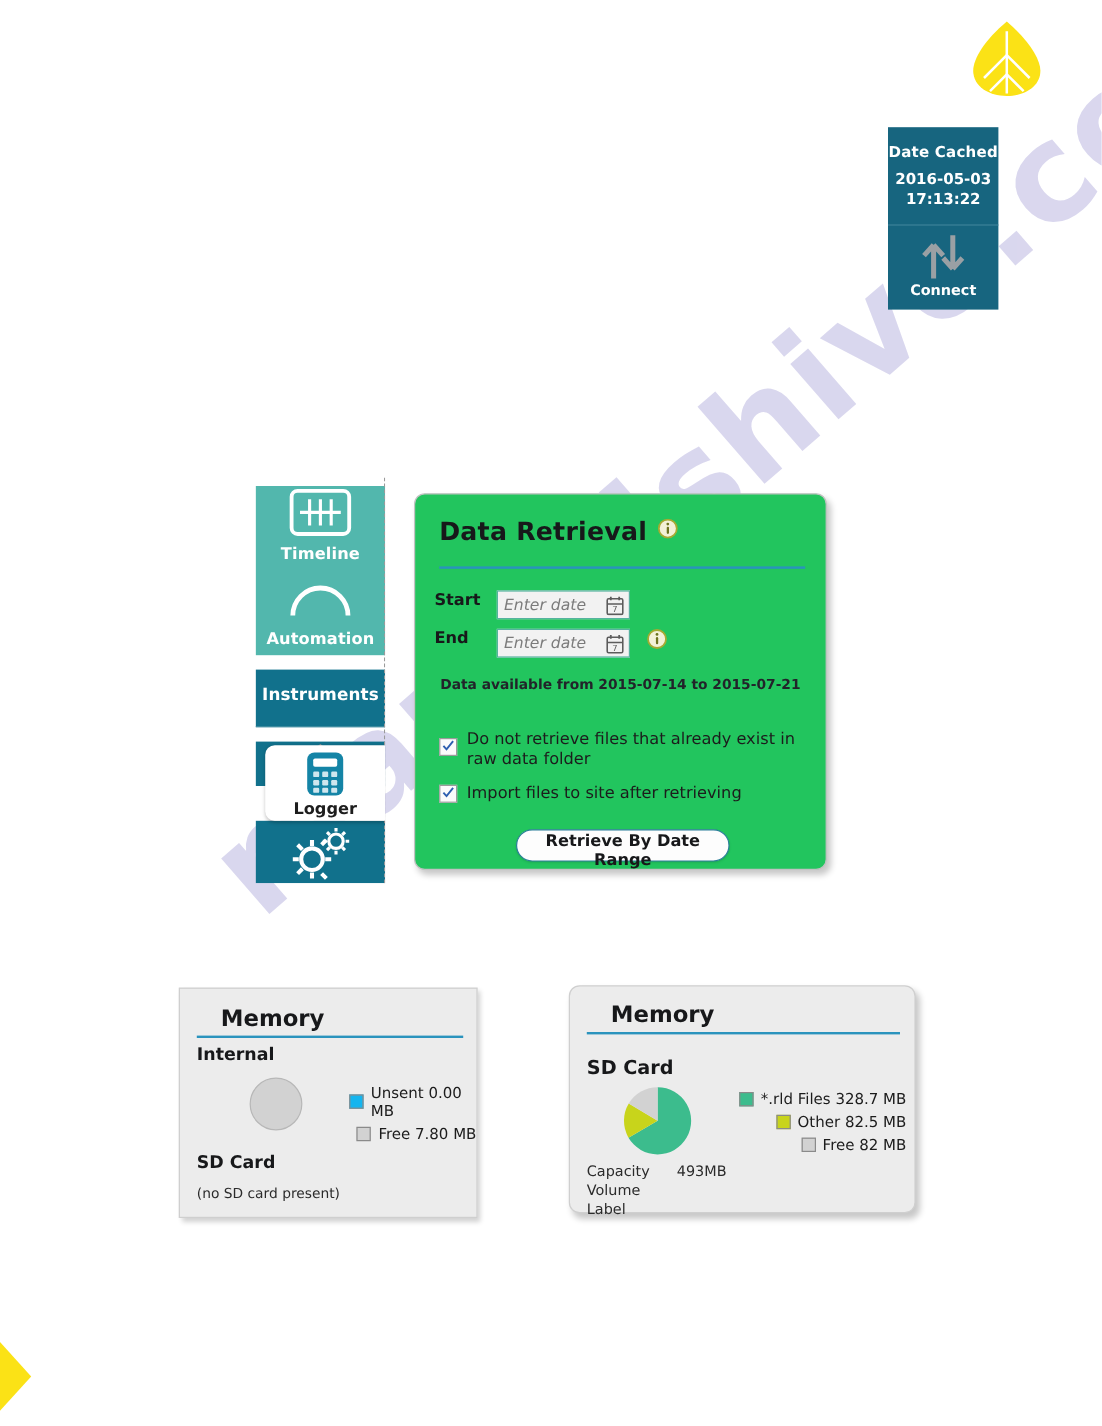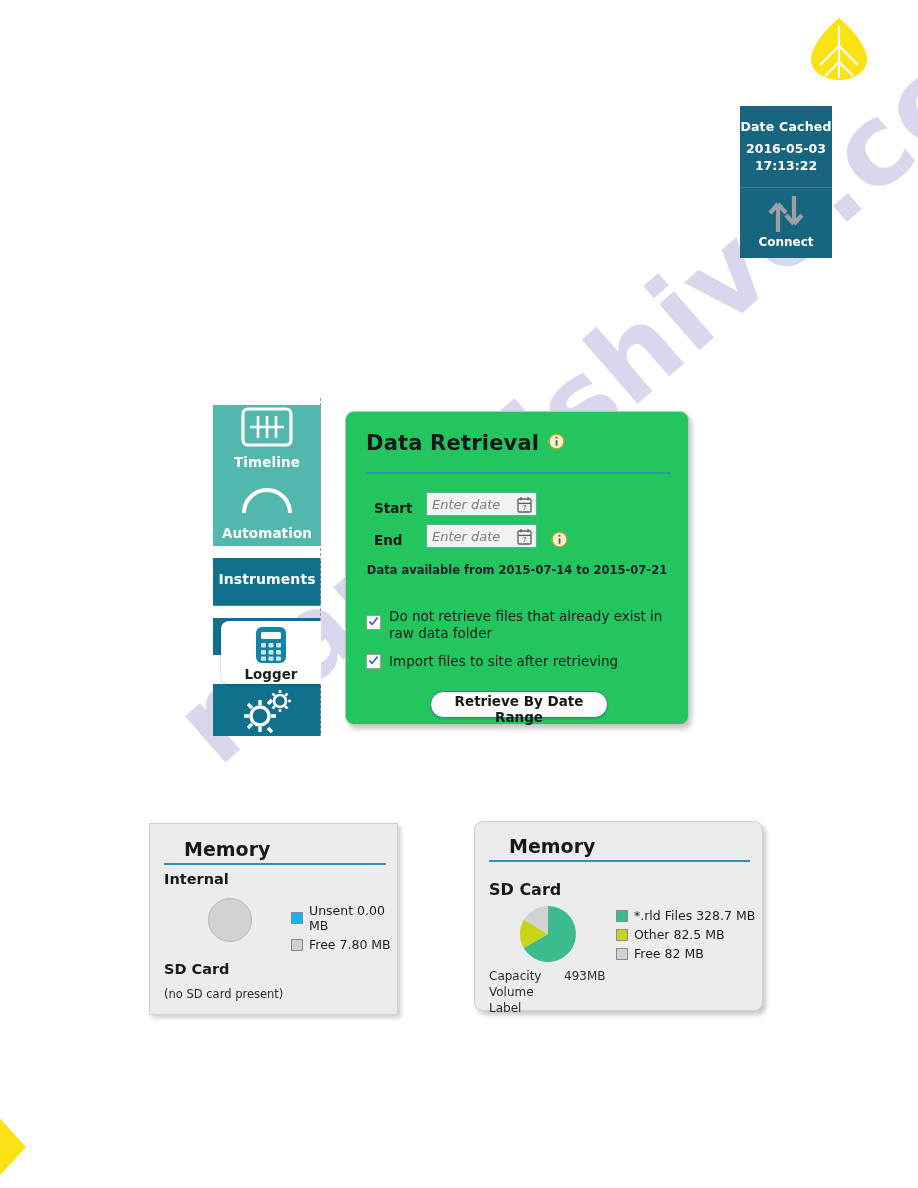--- a/index.html
+++ b/index.html
@@ -229,23 +229,23 @@
     width: 305px; height: 2px;
     background: #2a93bd;
   }
   .info-icon-circle {
     display: inline-block;
     vertical-align: middle;
   }
 
   .dr-field-row {
     position: absolute;
-    left: 28px;
+    left: 16px;
     display: flex;
-    align-items: flex-end;
+    align-items: flex-start;
   }
   #dr-row-start { top: 80px; }
   #dr-row-end   { top: 112px; }
   .dr-field-label {
     width: 52px;
     font-family: "DejaVu Sans", sans-serif;
     font-size: 13.5px;
     font-weight: 700;
     color: #17181a;
   }
@@ -404,20 +404,21 @@
     font-size: 11.5px;
     color: #2b2b2b;
   }
   .legend-row {
     display: flex;
     align-items: center;
     gap: 6px;
     margin-bottom: 4px;
     font-size: 12.5px;
     color: #1c1c1c;
+    justify-content: flex-end;
   }
   .legend-swatch {
     width: 12px; height: 12px;
     min-width: 12px;
     border: 1px solid #8a8a8a;
     box-sizing: border-box;
   }
 
   
   #ms-title { left: 14px; top: 13px; }

